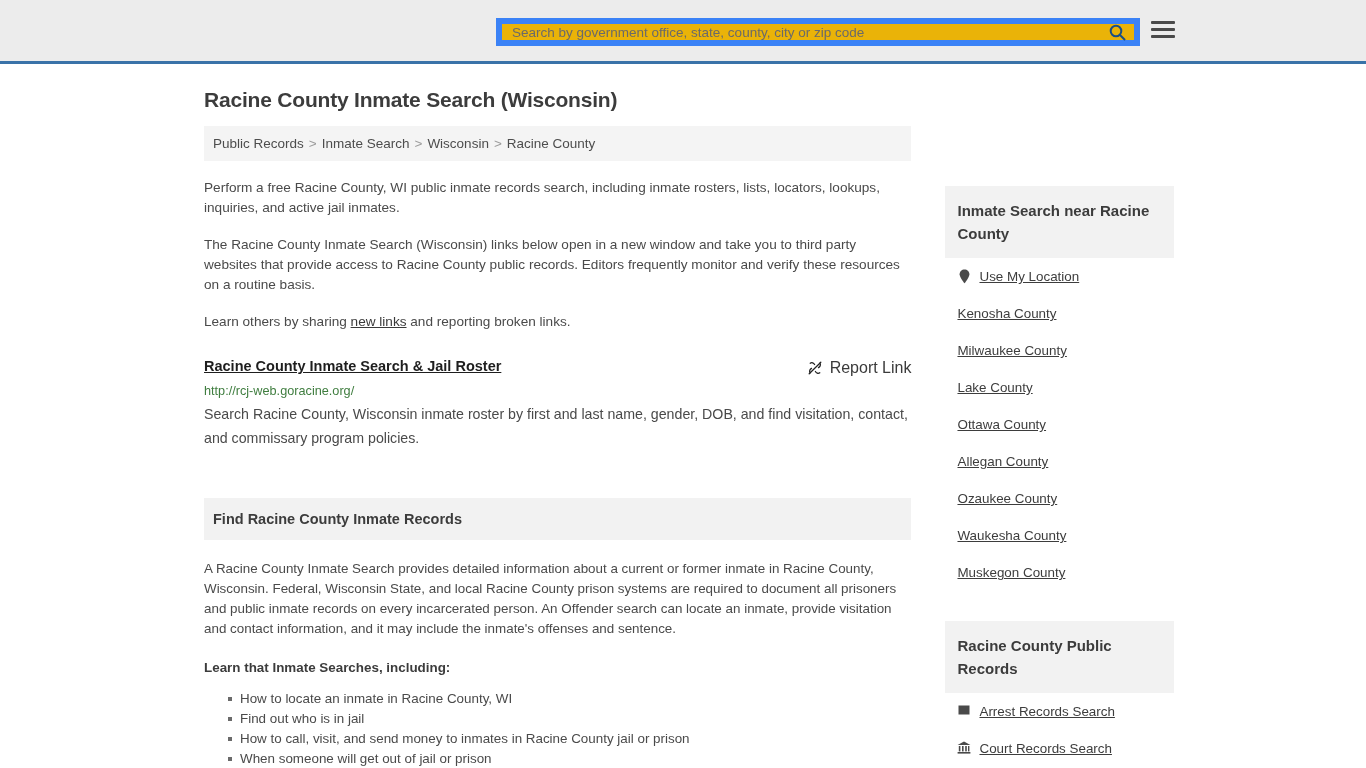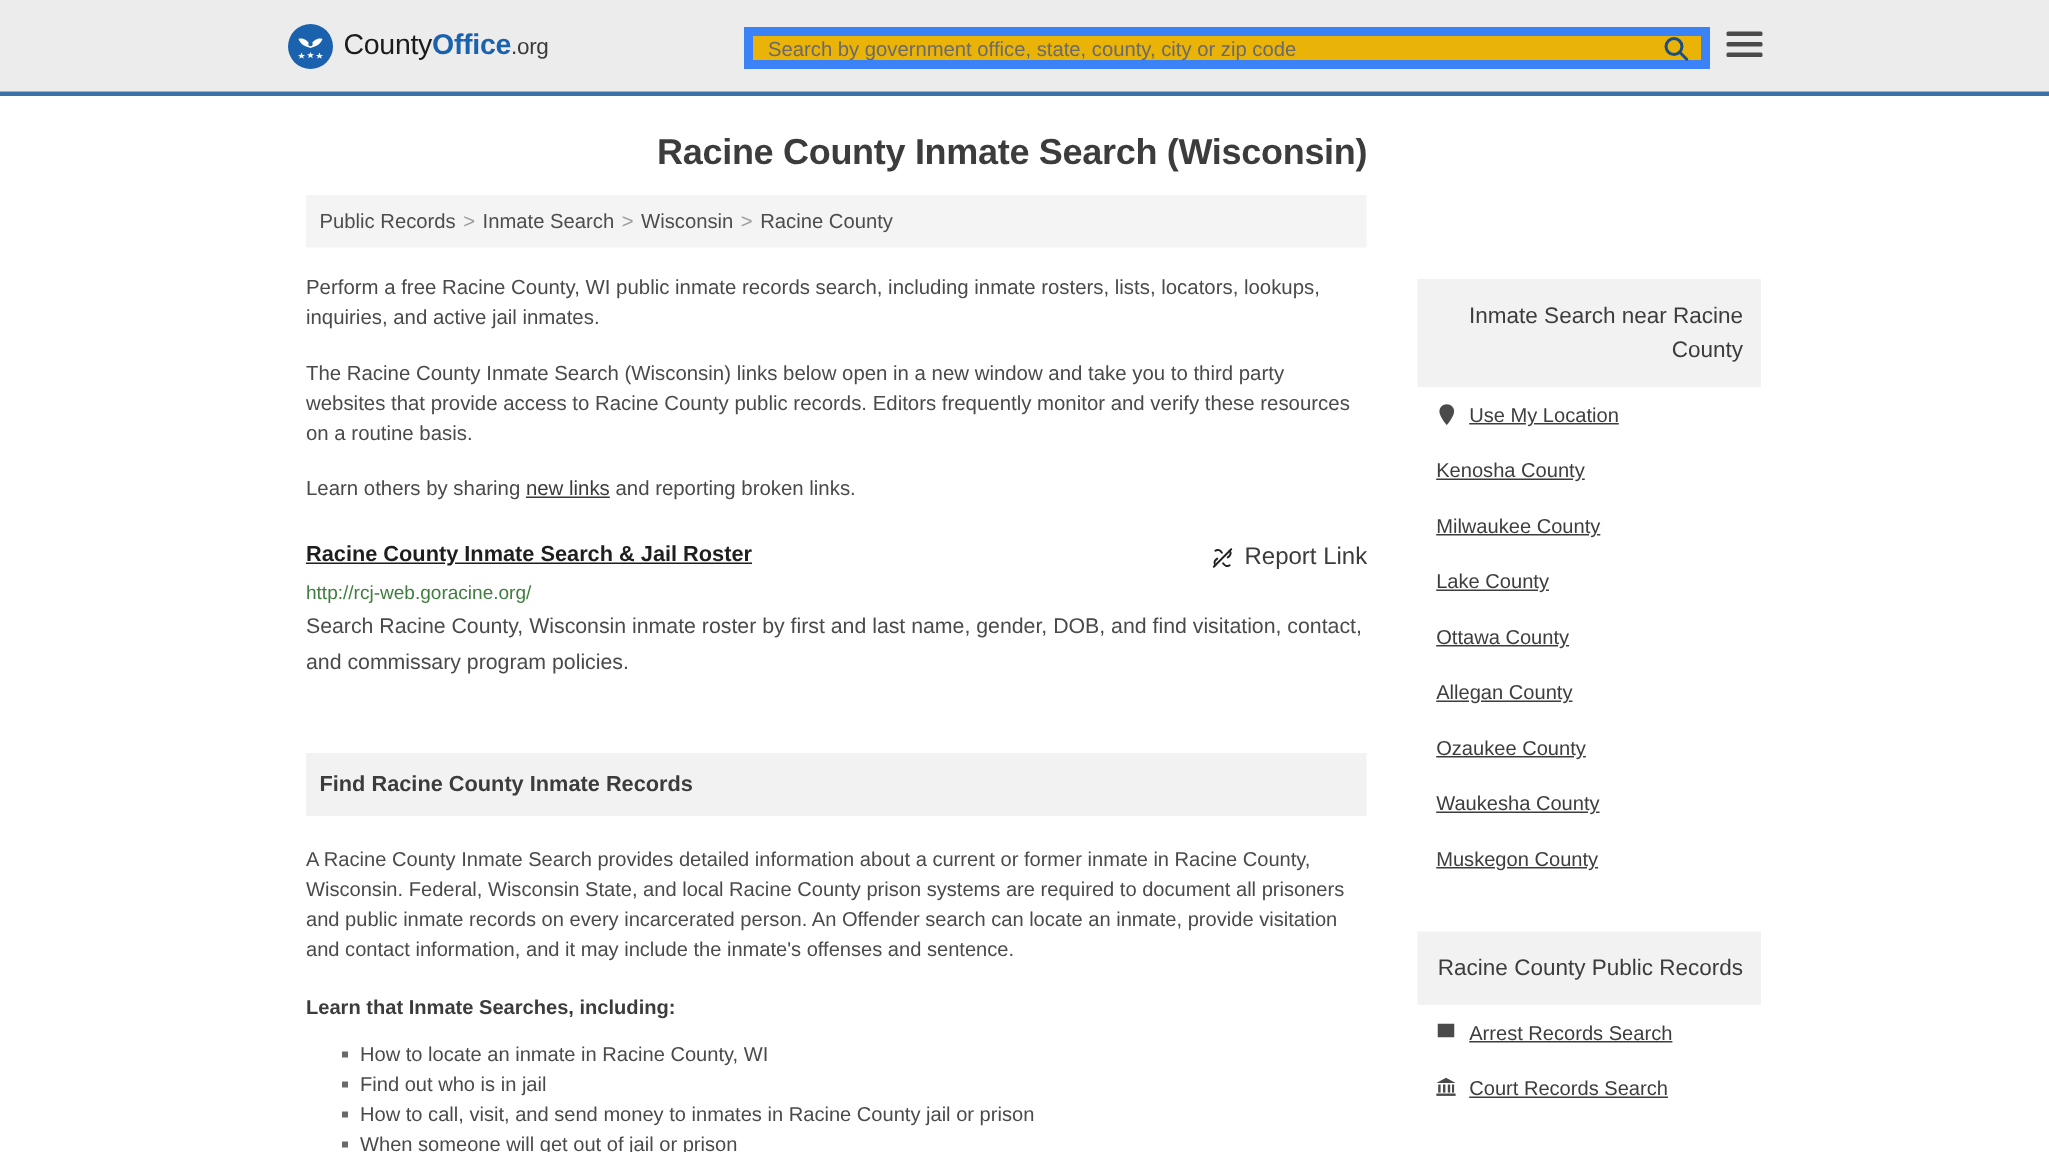--- a/index.html
+++ b/index.html
@@ -93,26 +93,25 @@
   
   .page {
     display: flex;
     padding: 0 192px 0 204px;
     gap: 20px;
   }
   .main-col { width: 712px; }
   .side-col { width: 230px; margin-left: 14px; }
 
   .page-title {
-    font-size: 24px;
+    font-size: 21px;
     font-weight: bold;
     color: #3c3c3c;
     margin: 24px 0 14px 0;
     letter-spacing: -0.2px;
-    text-align: right;
   }
 
   .breadcrumb {
     background: #f4f4f4;
     padding: 10px 9px;
     font-size: 13.5px;
     color: #5a5a5a;
   }
   .breadcrumb a {
     color: #4d4d4d;
@@ -206,24 +205,23 @@
     top: 8px;
     width: 4px; height: 4px;
     background: #6a6a6a;
   }
 
   
   .side-panel-header {
     background: #f2f2f2;
     padding: 13px 12px;
     font-size: 15px;
-    font-weight: normal;
+    font-weight: bold;
     color: #3c3c3c;
     line-height: 23px;
-    text-align: right;
   }
   .side-panel-header.first { margin-top: 122px; }
   .side-links { padding: 0; }
   .side-link {
     display: flex;
     align-items: flex-start;
     gap: 8px;
     padding: 11px 12px 11px 12px;
     font-size: 13.4px;
     color: #3d3d3d;
@@ -240,34 +238,20 @@
     align-items: center;
     justify-content: center;
     flex: 0 0 14px;
   }
   .side-panel-header.second { margin-top: 30px; }
 </style>
 </head>
 <body>
 
 <div class="site-header">
-  <div class="logo-wrap">
-    <div class="logo-mark">
-      <svg width="22" height="20" viewBox="0 0 22 20" aria-hidden="true">
-        <path d="M3 5 C6 4 9 6 11 9 C13 6 16 4 19 5 C18 8 15 10 11 11 C7 10 4 8 3 5 Z" fill="#ffffff"></path>
-        <circle cx="11" cy="8.4" r="1.5" fill="#1a62ad"></circle>
-        <polygon points="5,14 5.7,15.6 7.4,15.6 6,16.6 6.5,18.2 5,17.2 3.5,18.2 4,16.6 2.6,15.6 4.3,15.6" fill="#ffffff"></polygon>
-        <polygon points="11,13.6 11.7,15.2 13.4,15.2 12,16.2 12.5,17.8 11,16.8 9.5,17.8 10,16.2 8.6,15.2 10.3,15.2" fill="#ffffff"></polygon>
-        <polygon points="17,14 17.7,15.6 19.4,15.6 18,16.6 18.5,18.2 17,17.2 15.5,18.2 16,16.6 14.6,15.6 16.3,15.6" fill="#ffffff"></polygon>
-      </svg>
-    </div>
-    <div class="logo-text">
-      <span class="light">County</span><span class="b">Office</span><span class="org">.org</span>
-    </div>
-  </div>
 
   <div class="search-box">
     <input class="search-input" type="text" placeholder="Search by government office, state, county, city or zip code" style="">
     <button class="search-btn">
       <svg width="17" height="17" viewBox="0 0 17 17" aria-hidden="true">
         <circle cx="7" cy="7" r="5.3" fill="none" stroke="#1a4f86" stroke-width="2"></circle>
         <line x1="11" y1="11" x2="15.5" y2="15.5" stroke="#1a4f86" stroke-width="2" stroke-linecap="round"></line>
       </svg>
     </button>
   </div>

